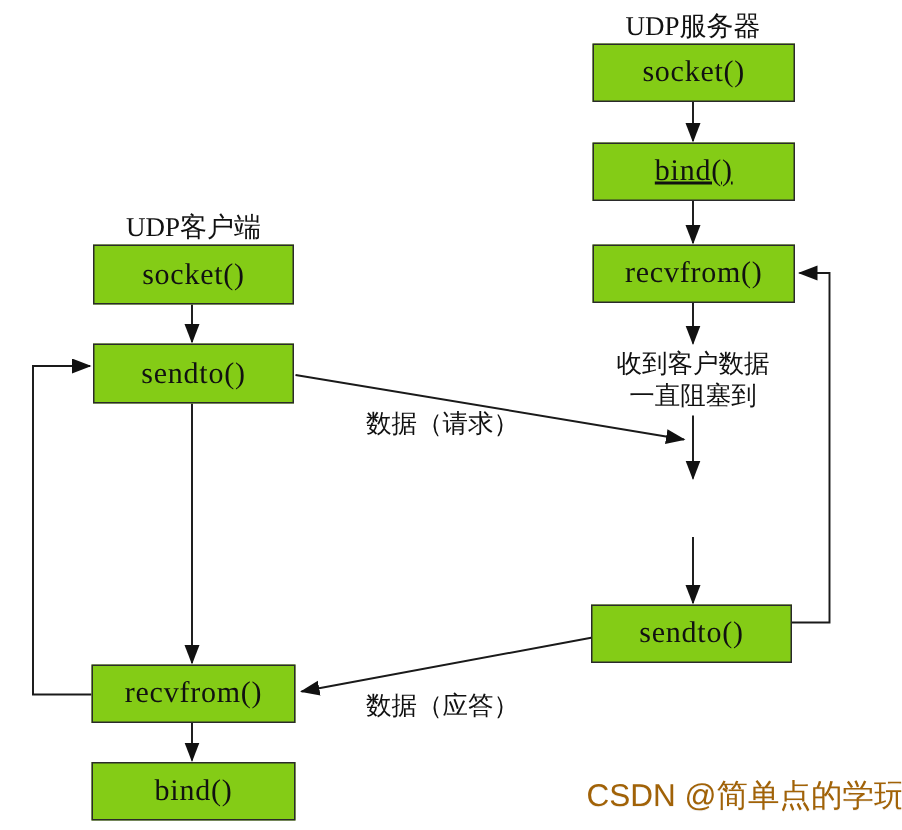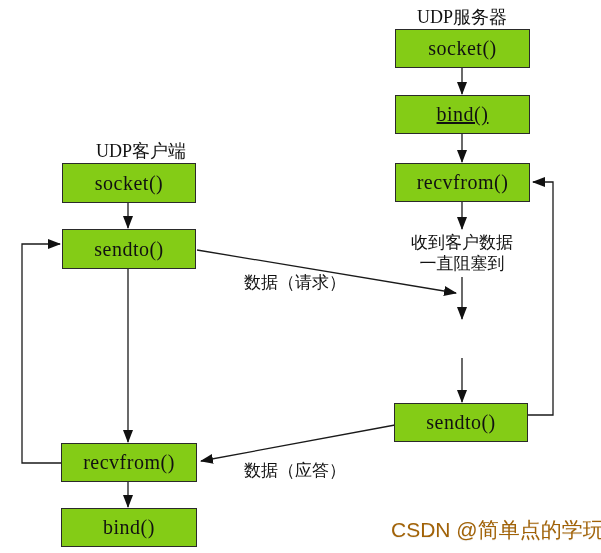--- a/index.html
+++ b/index.html
@@ -78,21 +78,21 @@
     <line x1="128" y1="482" x2="128" y2="507" marker-end="url(#arrow)"></line>
 
     <line x1="197" y1="250" x2="456" y2="293" marker-end="url(#arrow)"></line>
     <line x1="395" y1="425" x2="201" y2="461" marker-end="url(#arrow)"></line>
 
     <polyline points="528,415 553,415 553,182 533,182" marker-end="url(#arrow)"></polyline>
     <polyline points="61,463 22,463 22,244 60,244" marker-end="url(#arrow)"></polyline>
   </svg>
 
   <div class="col-title" style="left:392px; top:5px;">UDP服务器</div>
-  <div class="col-title" style="left:71px; top:139px;">UDP客户端</div>
+  <div class="col-title" style="left:59px; top:139px;">UDP客户端</div>
 
   <div class="box" style="left:395px; top:29px; width:135px; height:39px;">socket()</div>
   <div class="box" style="left:395px; top:95px; width:135px; height:39px;text-decoration:underline;">bind()</div>
   <div class="box" style="left:395px; top:163px; width:135px; height:39px;">recvfrom()</div>
   <div class="box" style="left:394px; top:403px; width:134px; height:39px;">sendto()</div>
 
   <div class="box" style="left:62px; top:163px; width:134px; height:40px;">socket()</div>
   <div class="box" style="left:62px; top:229px; width:134px; height:40px;">sendto()</div>
   <div class="box" style="left:61px; top:443px; width:136px; height:39px;">recvfrom()</div>
   <div class="box" style="left:61px; top:508px; width:136px; height:39px;">bind()</div>

